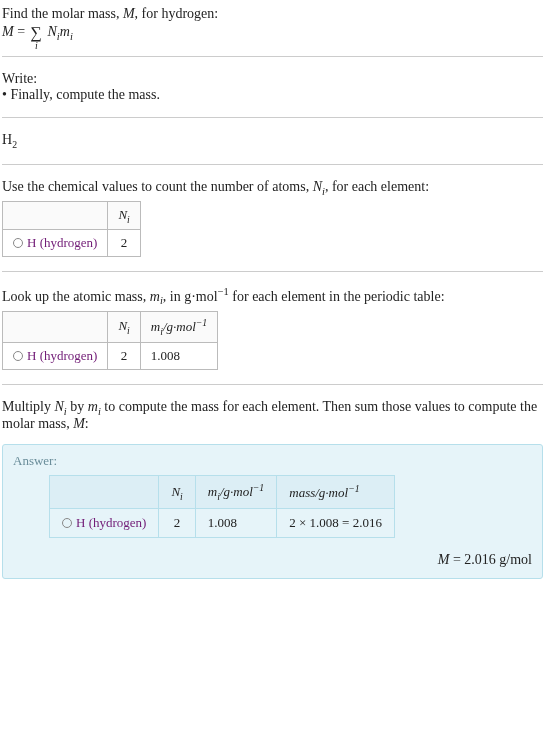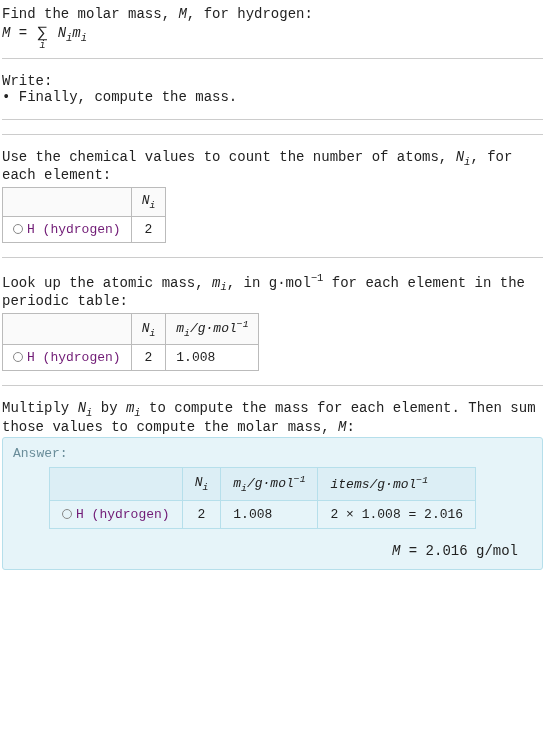--- a/index.html
+++ b/index.html
@@ -6,21 +6,20 @@
     margin: 0;
     padding: 0;
     font-family: Georgia, 'Times New Roman', serif;
     font-size: 14px;
     color: #222;
     background: #fff;
     width: 545px;
   }
   .container {
     padding: 4px 2px;
-    font-family: Liberation Mono, monospace;
   }
   .section {
     margin-bottom: 0;
   }
   hr.sep {
     border: none;
     border-top: 1px solid #ccc;
     margin: 14px 0;
   }
   .formula-line {
@@ -73,22 +72,22 @@
     border-radius: 50%;
     margin-right: 4px;
     vertical-align: -1px;
   }
   .num-cell { text-align: center !important; }
 
   .answer-box {
     background: #e6f4f9;
     border: 1px solid #b6dfeb;
     border-radius: 3px;
-    padding: 8px 24px 10px 10px;
-    margin-top: 2px;
+    padding: 8px 10px 10px 10px;
+    margin-top: 12px;
   }
   .answer-label {
     color: #6a8d9a;
     font-size: 13px;
     margin-bottom: 6px;
   }
   .answer-inner {
     padding-left: 36px;
   }
   table.answer {
@@ -134,20 +133,23 @@
   <hr class="sep">
 
   <div class="section">
     <div>Write:</div>
     <div>• Finally, compute the mass.</div>
   </div>
 
   <hr class="sep">
 
   <div class="section">
+    <div>
+      <span>H</span><span class="chem-sub">2</span>
+    </div>
   </div>
 
   <hr class="sep">
 
   <div class="section">
     <div>
       <span>Use the chemical values to count the number of atoms, </span><span class="italic">N</span><span class="sub italic">i</span><span>, for each element:</span>
     </div>
     <table class="data">
       <tbody>
@@ -194,21 +196,21 @@
 
     <div class="answer-box">
       <div class="answer-label">Answer:</div>
       <div class="answer-inner">
         <table class="answer">
           <tbody>
               <tr>
             <th></th>
             <th><span class="italic">N</span><span class="sub italic">i</span></th>
             <th><span class="italic">m</span><span class="sub italic">i</span><span>/g·mol</span><span class="sup">−1</span></th>
-            <th><span>items/g·mol</span><span class="sup">−1</span></th>
+            <th><span>mass/g·mol</span><span class="sup">−1</span></th>
           </tr>
           <tr>
             <td class="elem-label"><span class="elem-dot"></span><span>H (hydrogen)</span></td>
             <td class="num-cell">2</td>
             <td>1.008</td>
             <td>2 × 1.008 = 2.016</td>
           </tr>
         </tbody>
           </table>
         <div class="final">

